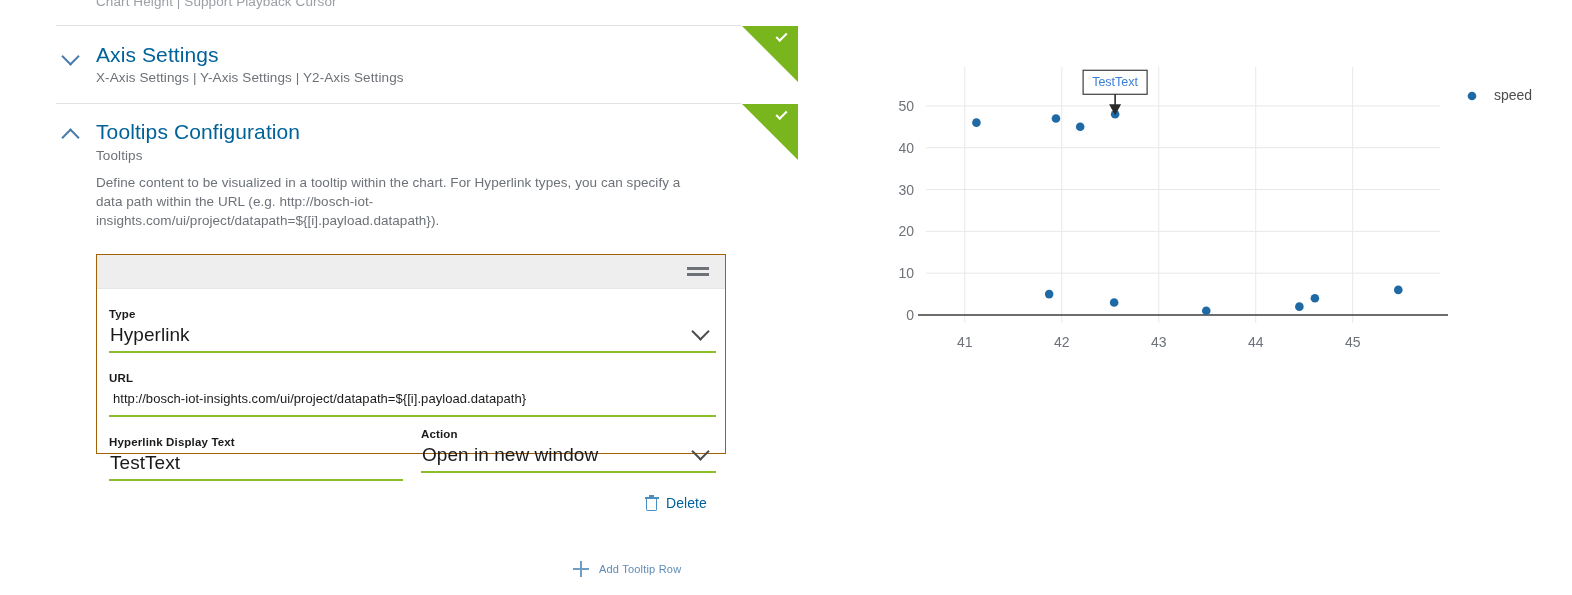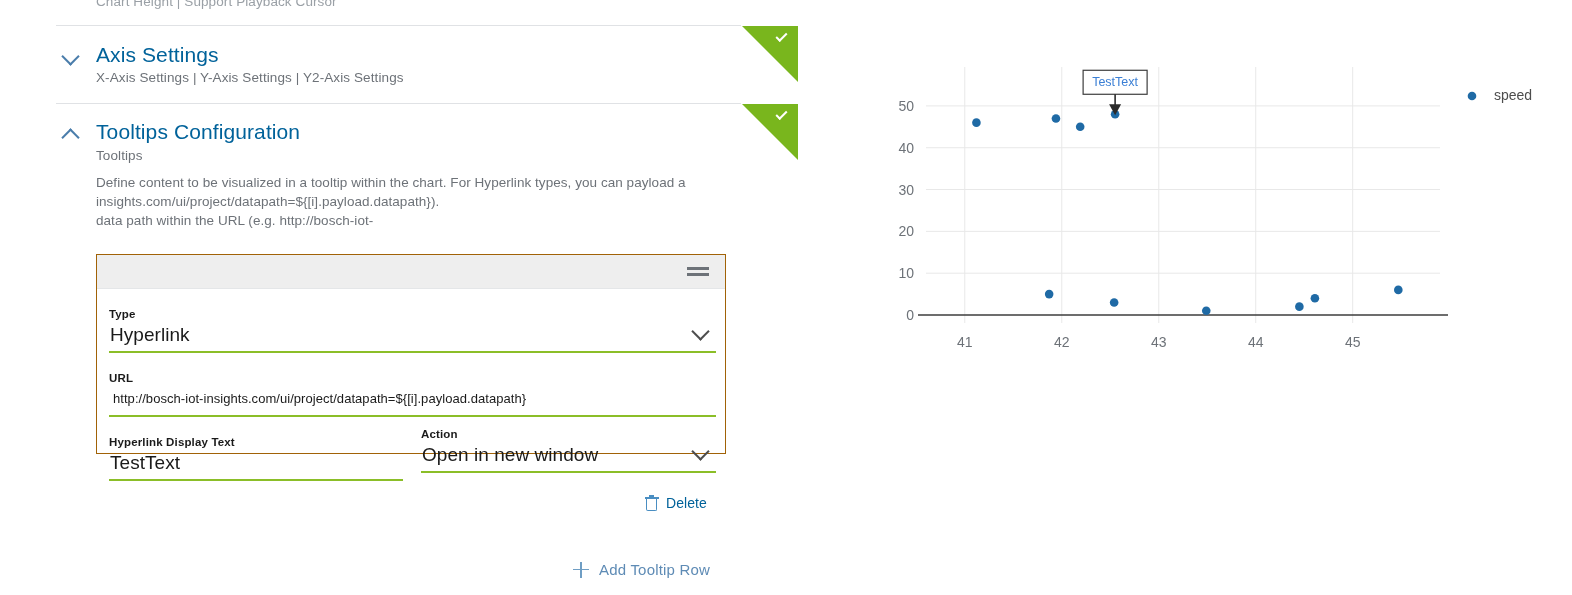--- a/index.html
+++ b/index.html
@@ -261,21 +261,21 @@
     width: 16px; height: 16px;
   }
   #add-plus::before, #add-plus::after {
     content: "";
     position: absolute;
     background: #6f9ec4;
   }
   #add-plus::before { left: 0; top: 7px; width: 16px; height: 1.6px; }
   #add-plus::after  { left: 7px; top: 0; width: 1.6px; height: 16px; }
   #add-label {
-    font-size: 15px;
+    font-size: 11px;
     color: #5e8bb5;
     letter-spacing: .2px;
   }
 
   
   #chart-area {
     position: absolute;
     left: 860px; top: 60px;
     width: 712px; height: 300px;
   }
@@ -322,23 +322,23 @@
       <div class="corner-flag">
         <div class="tri"></div>
         <div class="chk"></div>
       </div>
     </div>
     <div class="chev up" id="tt-chev"></div>
     <div class="sec-title" id="tt-title">Tooltips Configuration</div>
     <div class="sec-sub" id="tt-sub">Tooltips</div>
 
     <div id="tt-desc">
-      <span class="l1">Define content to be visualized in a tooltip within the chart. For Hyperlink types, you can payload a</span>
+      <span class="l1">Define content to be visualized in a tooltip within the chart. For Hyperlink types, you can specify a</span>
+      <span class="l2">data path within the URL (e.g. http://bosch-iot-</span>
       <span class="l2">insights.com/ui/project/datapath=${[i].payload.datapath}).</span>
-      <span class="l2">data path within the URL (e.g. http://bosch-iot-</span>
     </div>
 
     <div id="tooltip-card">
 
       <div id="card-handle-bar">
         <div id="drag-handle">
           <i></i>
             <i></i>
         </div>
       </div>

